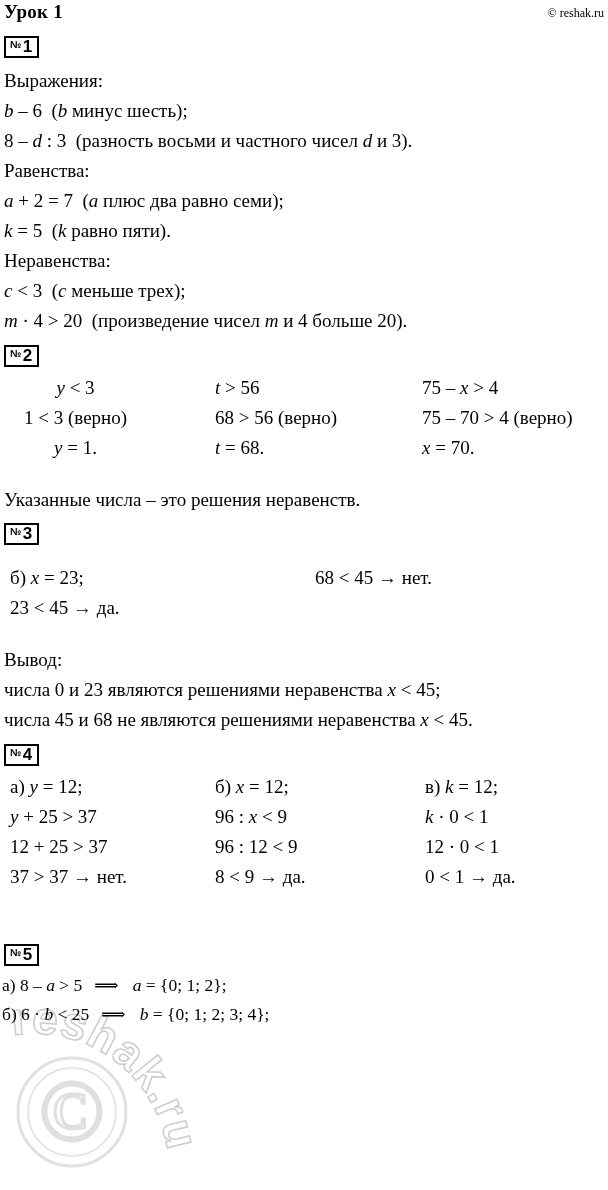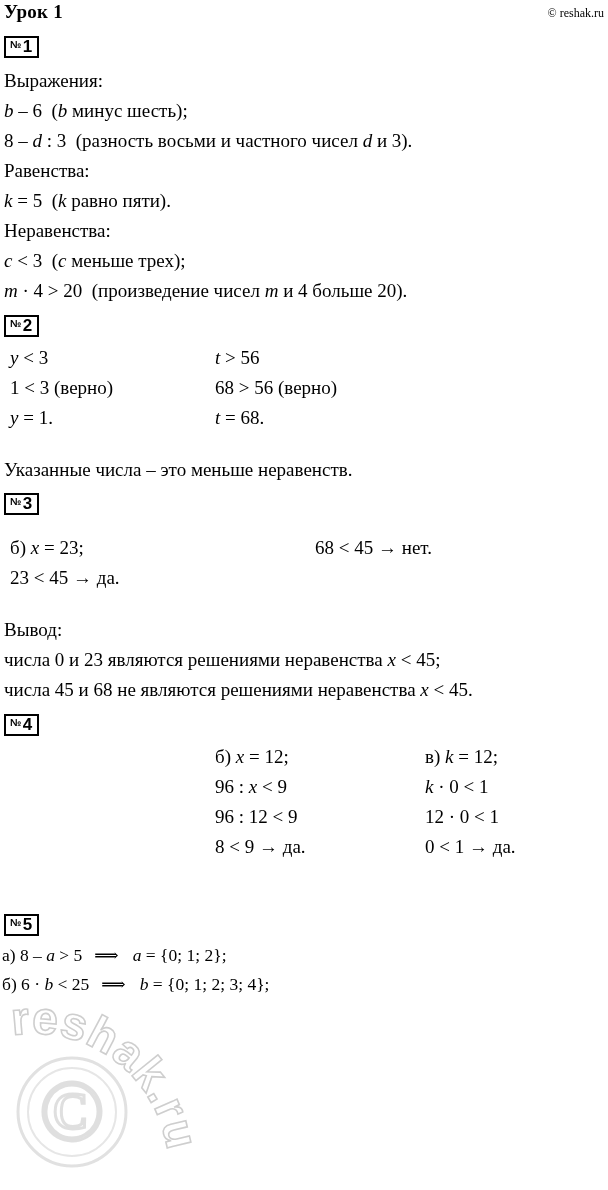--- a/index.html
+++ b/index.html
@@ -112,21 +112,21 @@
     position: relative;
     z-index: 2;
   }
   .col {
     position: absolute;
     top: 0;
   }
 
   
   .sec2 { height: 96px; }
-  .sec2 .col1 { left: 10px; }
+  .sec2 .col1 { left: 24px; text-align: center; }
   .sec2 .col2 { left: 215px; }
   .sec2 .col3 { left: 422px; }
 
   
   .sec3a { height: 68px; }
   .sec3b { height: 68px; }
   .sec3 .col1 { left: 10px; }
   .sec3 .col2 { left: 315px; }
 
   
@@ -166,20 +166,21 @@
 
   <div class="badge-row" style="margin-top:10px;">
     <span class="badge"><span class="num-sign">№</span><span class="num-val">1</span></span>
   </div>
 
   <div class="line indent" style="margin-top:8px;">Выражения:</div>
   <div class="line indent"><i class="v">b</i> – 6&nbsp; (<i class="v">b</i> минус шесть);</div>
   <div class="line indent">8 – <i class="v">d</i> : 3&nbsp; (разность восьми и частного чисел <i class="v">d</i> и 3).</div>
 
   <div class="line indent">Равенства:</div>
+  <div class="line indent"><i class="v">a</i> + 2 = 7&nbsp; (<i class="v">a</i> плюс два равно семи);</div>
   <div class="line indent"><i class="v">k</i> = 5&nbsp; (<i class="v">k</i> равно пяти).</div>
 
   <div class="line indent">Неравенства:</div>
   <div class="line indent"><i class="v">c</i> &lt; 3&nbsp; (<i class="v">c</i> меньше трех);</div>
   <div class="line indent"><i class="v">m</i> · 4 &gt; 20&nbsp; (произведение чисел <i class="v">m</i> и 4 больше 20).</div>
 
   <div class="badge-row" style="margin-top:9px;">
     <span class="badge"><span class="num-sign">№</span><span class="num-val">2</span></span>
   </div>
 
@@ -187,23 +188,28 @@
     <div class="col col1">
       <div class="line"><i class="v">y</i> &lt; 3</div>
       <div class="line">1 &lt; 3 (верно)</div>
       <div class="line"><i class="v">y</i> = 1.</div>
     </div>
     <div class="col col2">
       <div class="line"><i class="v">t</i> &gt; 56</div>
       <div class="line">68 &gt; 56 (верно)</div>
       <div class="line"><i class="v">t</i> = 68.</div>
     </div>
-  </div>
-
-  <div class="line indent" style="margin-top:16px;">Указанные числа – это меньше неравенств.</div>
+    <div class="col col3">
+      <div class="line">75 – <i class="v">x</i> &gt; 4</div>
+      <div class="line">75 – 70 &gt; 4 (верно)</div>
+      <div class="line"><i class="v">x</i> = 70.</div>
+    </div>
+  </div>
+
+  <div class="line indent" style="margin-top:16px;">Указанные числа – это решения неравенств.</div>
 
   <div class="badge-row" style="margin-top:8px;">
     <span class="badge"><span class="num-sign">№</span><span class="num-val">3</span></span>
   </div>
 
 
   <div class="spacer-18"></div>
 
   <div class="cols sec3 sec3b">
     <div class="col col1">
@@ -217,20 +223,26 @@
 
   <div class="line indent" style="margin-top:14px;">Вывод:</div>
   <div class="line indent">числа 0 и 23 являются решениями неравенства <i class="v">x</i> &lt; 45;</div>
   <div class="line indent">числа 45 и 68 не являются решениями неравенства <i class="v">x</i> &lt; 45.</div>
 
   <div class="badge-row" style="margin-top:9px;">
     <span class="badge"><span class="num-sign">№</span><span class="num-val">4</span></span>
   </div>
 
   <div class="cols sec4" style="margin-top:6px;">
+    <div class="col col1">
+      <div class="line">а) <i class="v">y</i> = 12;</div>
+      <div class="line"><i class="v">y</i> + 25 &gt; 37</div>
+      <div class="line">12 + 25 &gt; 37</div>
+      <div class="line">37 &gt; 37 → нет.</div>
+    </div>
     <div class="col col2">
       <div class="line">б) <i class="v">x</i> = 12;</div>
       <div class="line">96 : <i class="v">x</i> &lt; 9</div>
       <div class="line">96 : 12 &lt; 9</div>
       <div class="line">8 &lt; 9 → да.</div>
     </div>
     <div class="col col3">
       <div class="line">в) <i class="v">k</i> = 12;</div>
       <div class="line"><i class="v">k</i> · 0 &lt; 1</div>
       <div class="line">12 · 0 &lt; 1</div>

